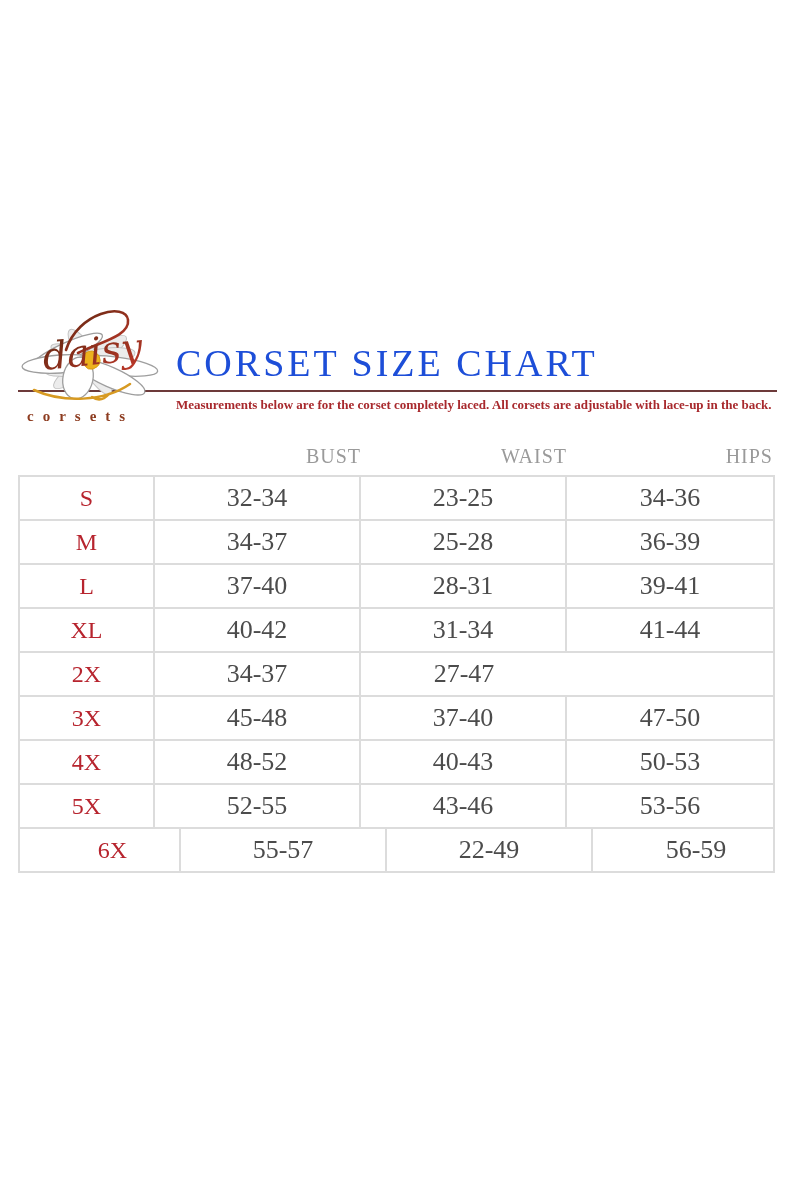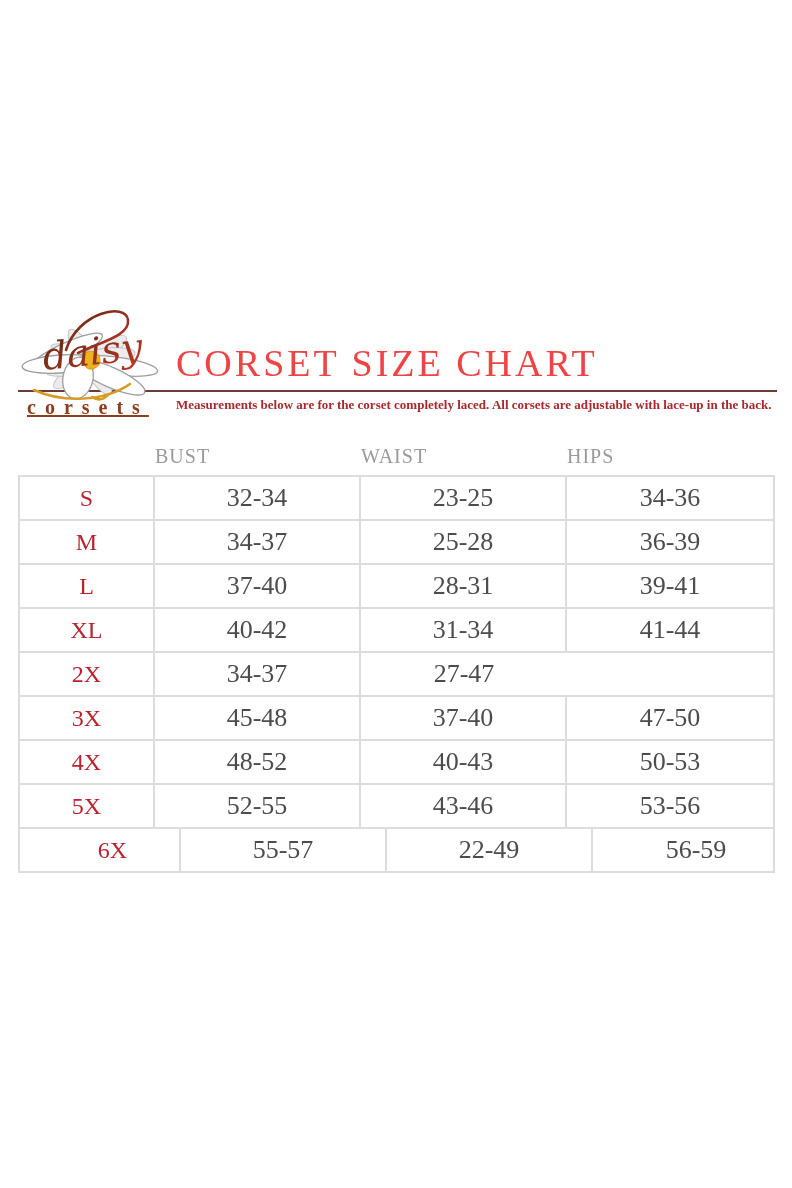--- a/index.html
+++ b/index.html
@@ -3,40 +3,40 @@
 <meta charset="utf-8">
 <style>
   html,body{margin:0;padding:0;background:#ffffff;}
   .canvas{
     position:relative;width:792px;height:1188px;background:#ffffff;overflow:hidden;
     font-family:"Liberation Serif", serif;
   }
   
   .logo-svg{position:absolute;left:8px;top:298px;width:168px;height:106px;}
   .brand-sub{
-    position:absolute;left:27px;top:396px;width:160px;
-    font-size:20px;letter-spacing:9px;color:#8d3c20;font-weight:bold;text-decoration:underline;
+    position:absolute;left:27px;top:408px;width:160px;
+    font-size:15px;letter-spacing:9px;color:#8d3c20;font-weight:bold;
   }
   
   .title{
     position:absolute;left:176px;top:341px;
-    font-size:38px;letter-spacing:3px;color:#ef4444;white-space:nowrap;
+    font-size:38px;letter-spacing:3px;color:#1d4ed8;white-space:nowrap;
   }
   .rule{position:absolute;left:18px;top:390px;width:759px;height:2px;background:#6d3a3a;}
   .subtitle{
     position:absolute;left:176px;top:397px;width:605px;
     font-size:13px;color:#a8292d;white-space:nowrap;font-weight:bold;
   }
   
   .chart-header{
     position:absolute;left:20px;top:441px;width:753px;height:30px;
     display:grid;grid-template-columns:135px 206px 206px 206px;
   }
   .chart-header .hcell{
-    text-align:left;line-height:30px;font-size:20px;letter-spacing:1px;color:#9a9a9a;
+    text-align:right;line-height:30px;font-size:20px;letter-spacing:1px;color:#9a9a9a;
   }
   
   .size-table{
     position:absolute;left:18px;top:475px;width:757px;
     box-sizing:border-box;border:2px solid #dcdcdc;background:#ffffff;
   }
   .trow{
     display:grid;grid-template-columns:135px 206px 206px 206px;
     border-bottom:2px solid #dcdcdc;
   }

